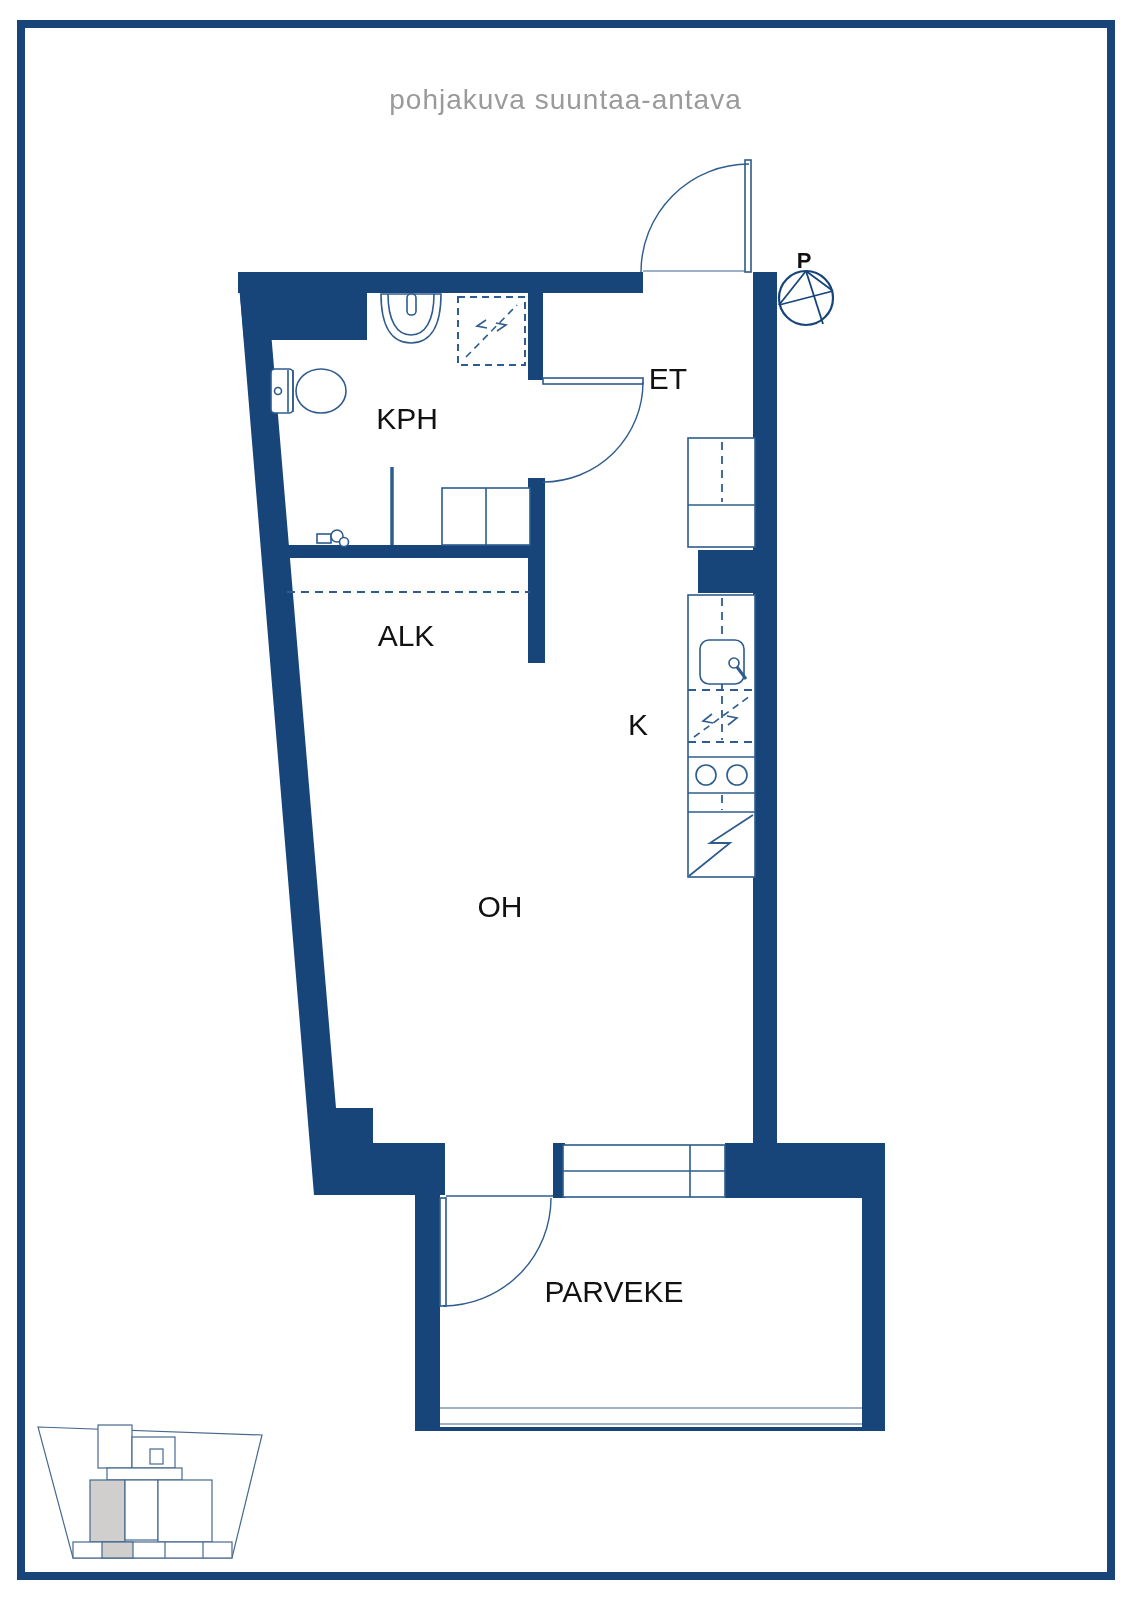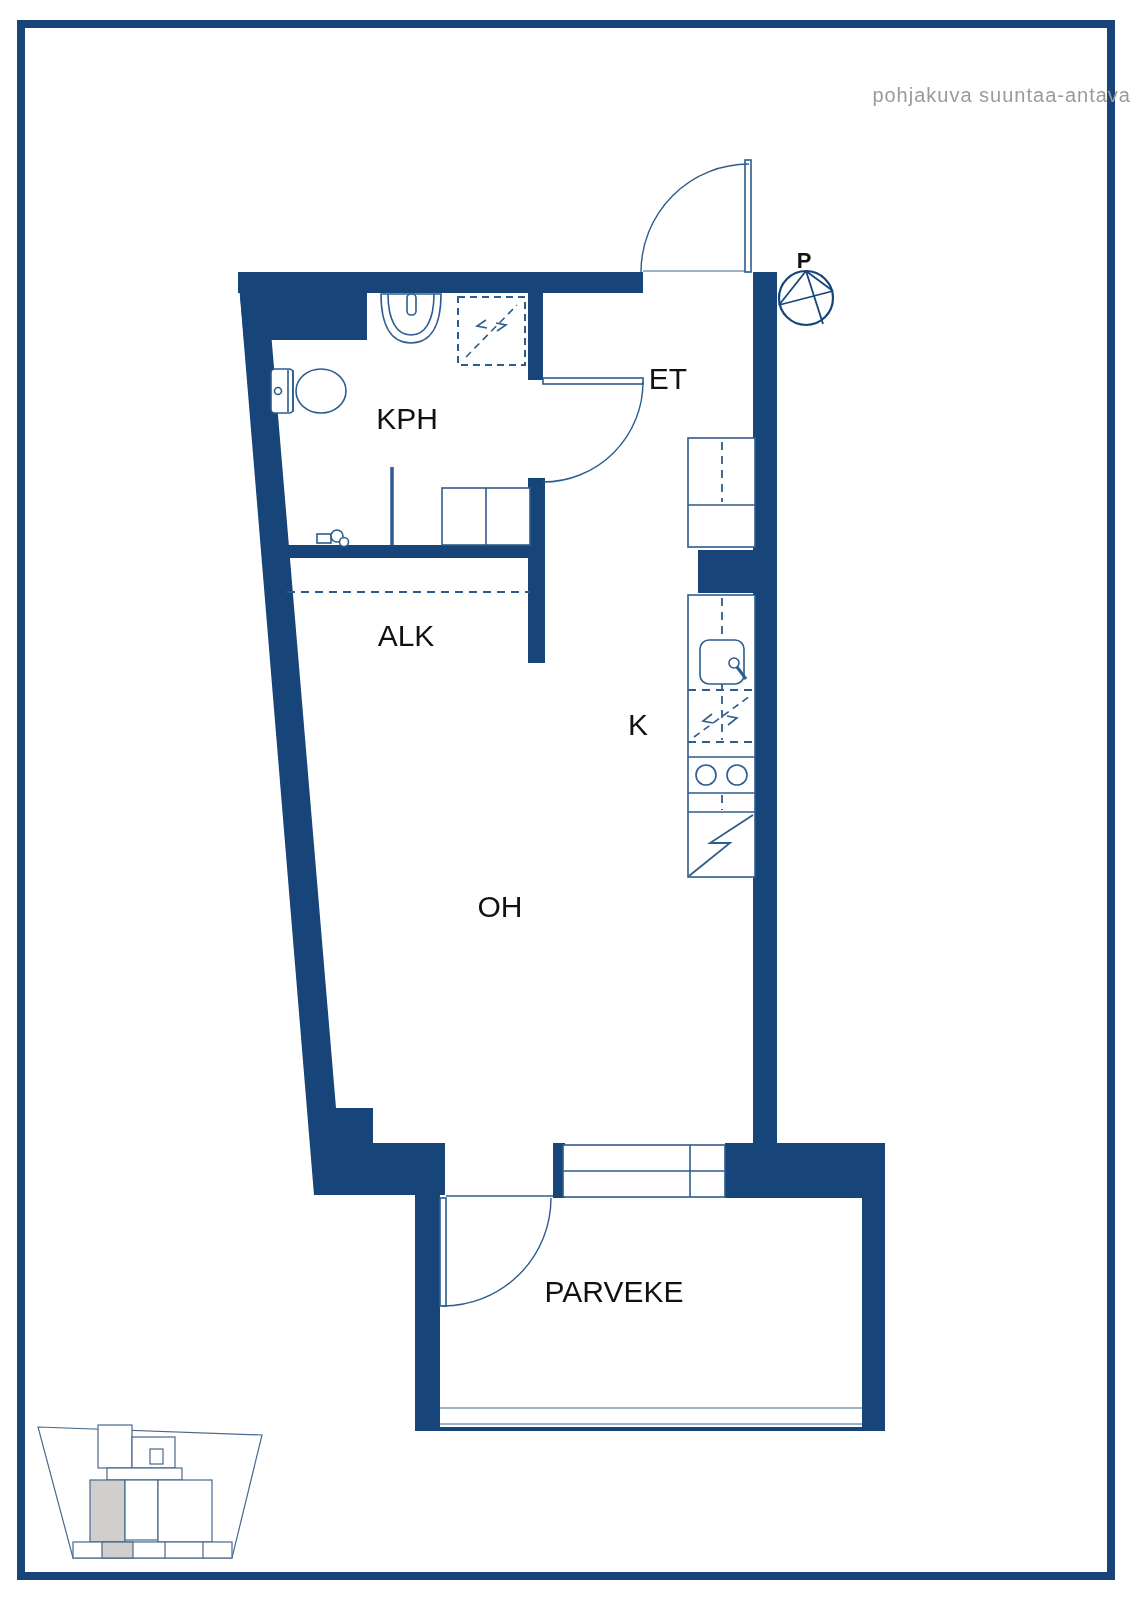--- a/index.html
+++ b/index.html
@@ -9,22 +9,22 @@
     --map:#47698e;
     --gray:#d0cfcd;
     --label:#111111;
     --title:#9a9a9a;
   }
   html,body{margin:0;padding:0;background:#ffffff;}
   .page{position:relative;width:1131px;height:1600px;background:#ffffff;overflow:hidden;
         font-family:"Liberation Sans", sans-serif;}
   .page-border{position:absolute;left:17px;top:20px;width:1098px;height:1560px;
         border:8px solid var(--wall);box-sizing:border-box;}
-  .plan-title{position:absolute;left:0;top:84px;width:1131px;text-align:right;
-        font-size:20px;letter-spacing:1px;color:var(--title);}
+  .plan-title{position:absolute;left:0;top:84px;width:1131px;text-align:center;
+        font-size:28px;letter-spacing:1px;color:var(--title);}
   svg{position:absolute;left:0;top:0;}
   .wall{fill:var(--wall);stroke:none;}
   .fx{fill:#ffffff;stroke:var(--line);stroke-width:1.6;}
   .fxn{fill:none;stroke:var(--line);stroke-width:1.6;}
   .dash{fill:none;stroke:var(--line);stroke-width:1.8;stroke-dasharray:8 6;}
   .arc{fill:none;stroke:var(--line);stroke-width:1.4;}
   .thin{fill:none;stroke:var(--light);stroke-width:1.4;}
   .roomlabel{font-family:"Liberation Sans", sans-serif;font-size:30px;fill:var(--label);
         text-anchor:middle;}
   .complabel{font-family:"Liberation Sans", sans-serif;font-size:22px;font-weight:bold;

